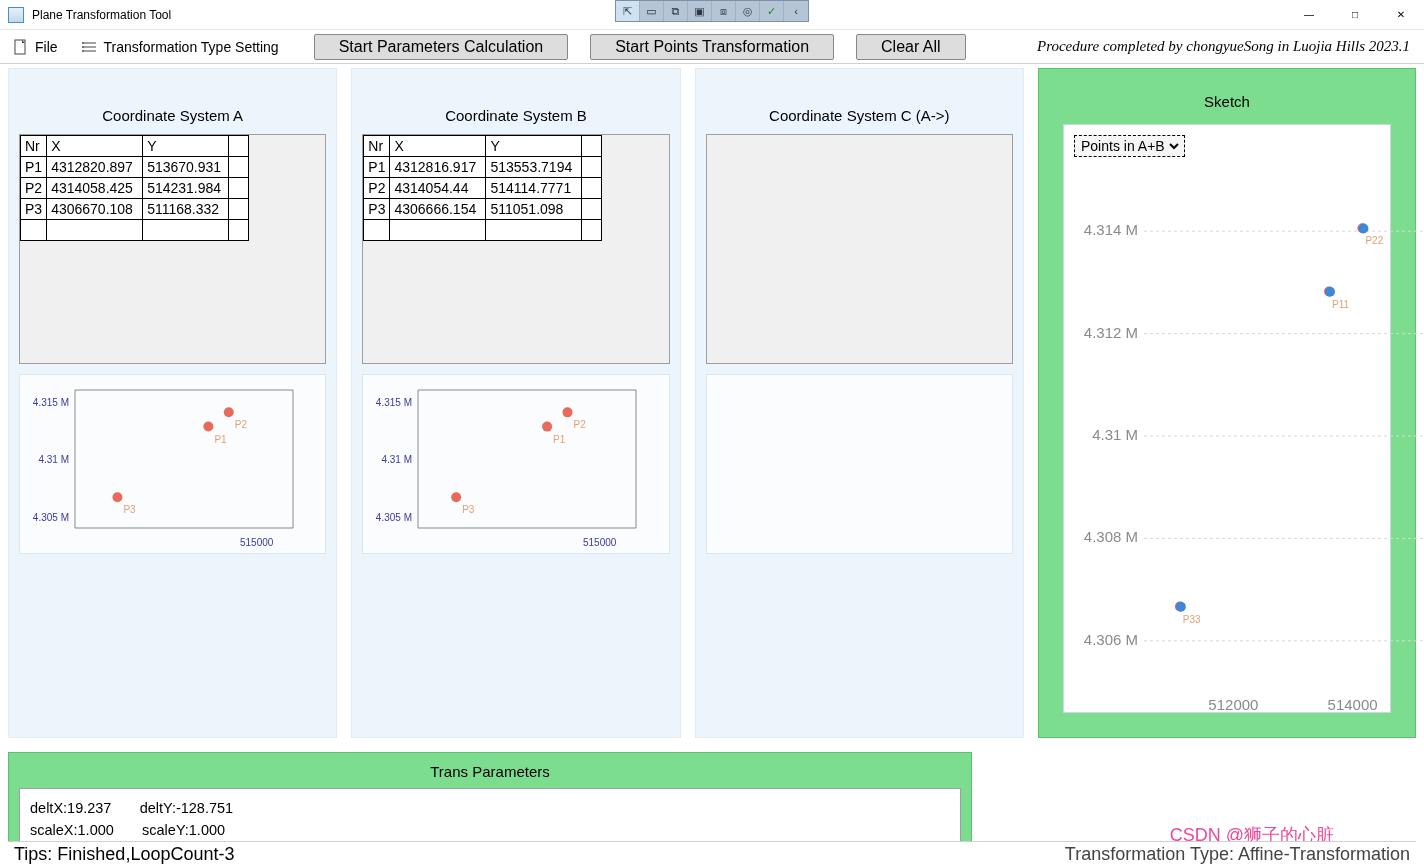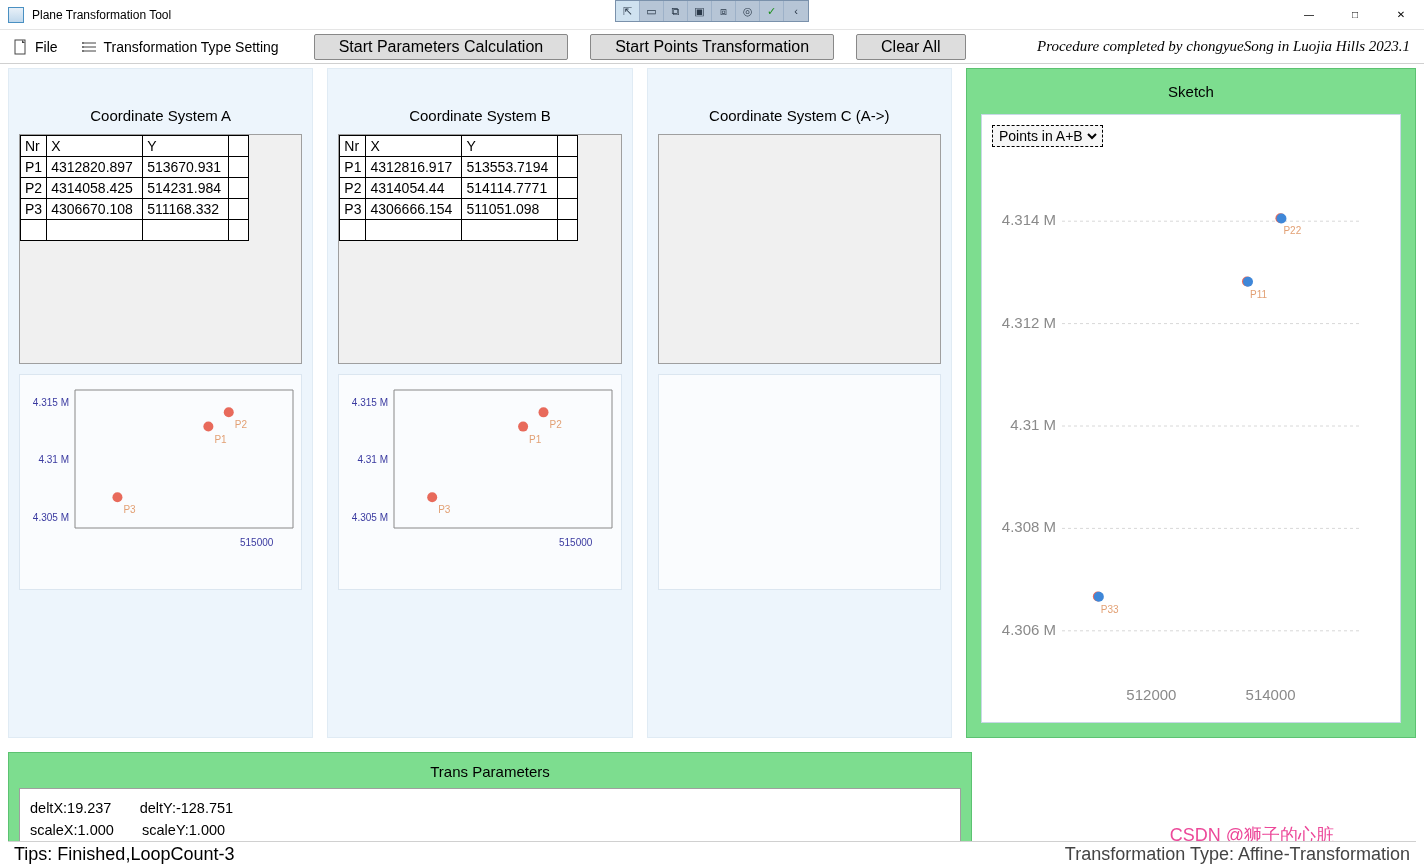--- a/index.html
+++ b/index.html
@@ -24,23 +24,23 @@
   .main { padding: 4px 8px; }
   .page-title { text-align: center; font-family: "Times New Roman", serif; font-weight: bold; font-size: 28px; margin: 8px 0 14px 0; }
 
   .row1 { display: flex; gap: 14px; }
   .csys { flex: 1; background: #edf5fc; border: 1px solid #e0ebf4; padding: 8px 10px; display: flex; flex-direction: column; }
   .csys h3 { text-align: center; font-weight: normal; font-size: 15px; margin-bottom: 10px; margin-top: 30px; }
   .table-wrap { background: #f0f0f0; border: 1px solid #9f9f9f; height: 230px; overflow: hidden; }
   table { border-collapse: collapse; background: #fff; }
   th, td { border: 1px solid #000; padding: 2px 4px; font-size: 14px; text-align: left; font-weight: normal; }
   th { background: #fff; }
-  .mini { margin-top: 10px; background: #fafcfe; border: 1px solid #dbe6f0; height: 216px; position: relative; padding-left: 44px; }
-
-  .sketch { width: 450px; background: #7ddd8f; border: 1px solid #5cc271; padding: 14px; display: flex; flex-direction: column; }
+  .mini { margin-top: 10px; background: #fafcfe; border: 1px solid #dbe6f0; height: 180px; position: relative; padding-left: 44px; }
+
+  .sketch { width: 378px; background: #7ddd8f; border: 1px solid #5cc271; padding: 24px; display: flex; flex-direction: column; }
   .sketch h3 { text-align: center; font-weight: normal; font-size: 15px; margin-bottom: 14px; }
   .sk-area { flex: 1; background: #fff; border: 1px solid #c8d8e6; position: relative; }
   .sk-sel { position: absolute; top: 10px; left: 10px; border: 1px dashed #000; background: #f6f6f6; padding: 1px 2px; font-size: 14px; }
   .sk-sel select { border: none; background: transparent; font-size: 14px; }
 
   .transpar { margin-top: 14px; background: #7ddd8f; border: 1px solid #5cc271; padding: 10px; width: calc(100% - 444px); }
   .transpar h3 { text-align: center; font-weight: normal; font-size: 15px; margin-bottom: 8px; }
   .tp-body { background: #fff; border: 1px solid #9f9f9f; padding: 8px 10px; font-size: 14.5px; line-height: 1.55; white-space: pre; font-family: "Segoe UI", Arial, sans-serif; }
 
   .statusbar { position: absolute; bottom: 0; left: 8px; right: 8px; height: 26px; border-top: 1px solid #d0d0d0; display: flex; align-items: center; font-size: 18px; background: #fff; }

